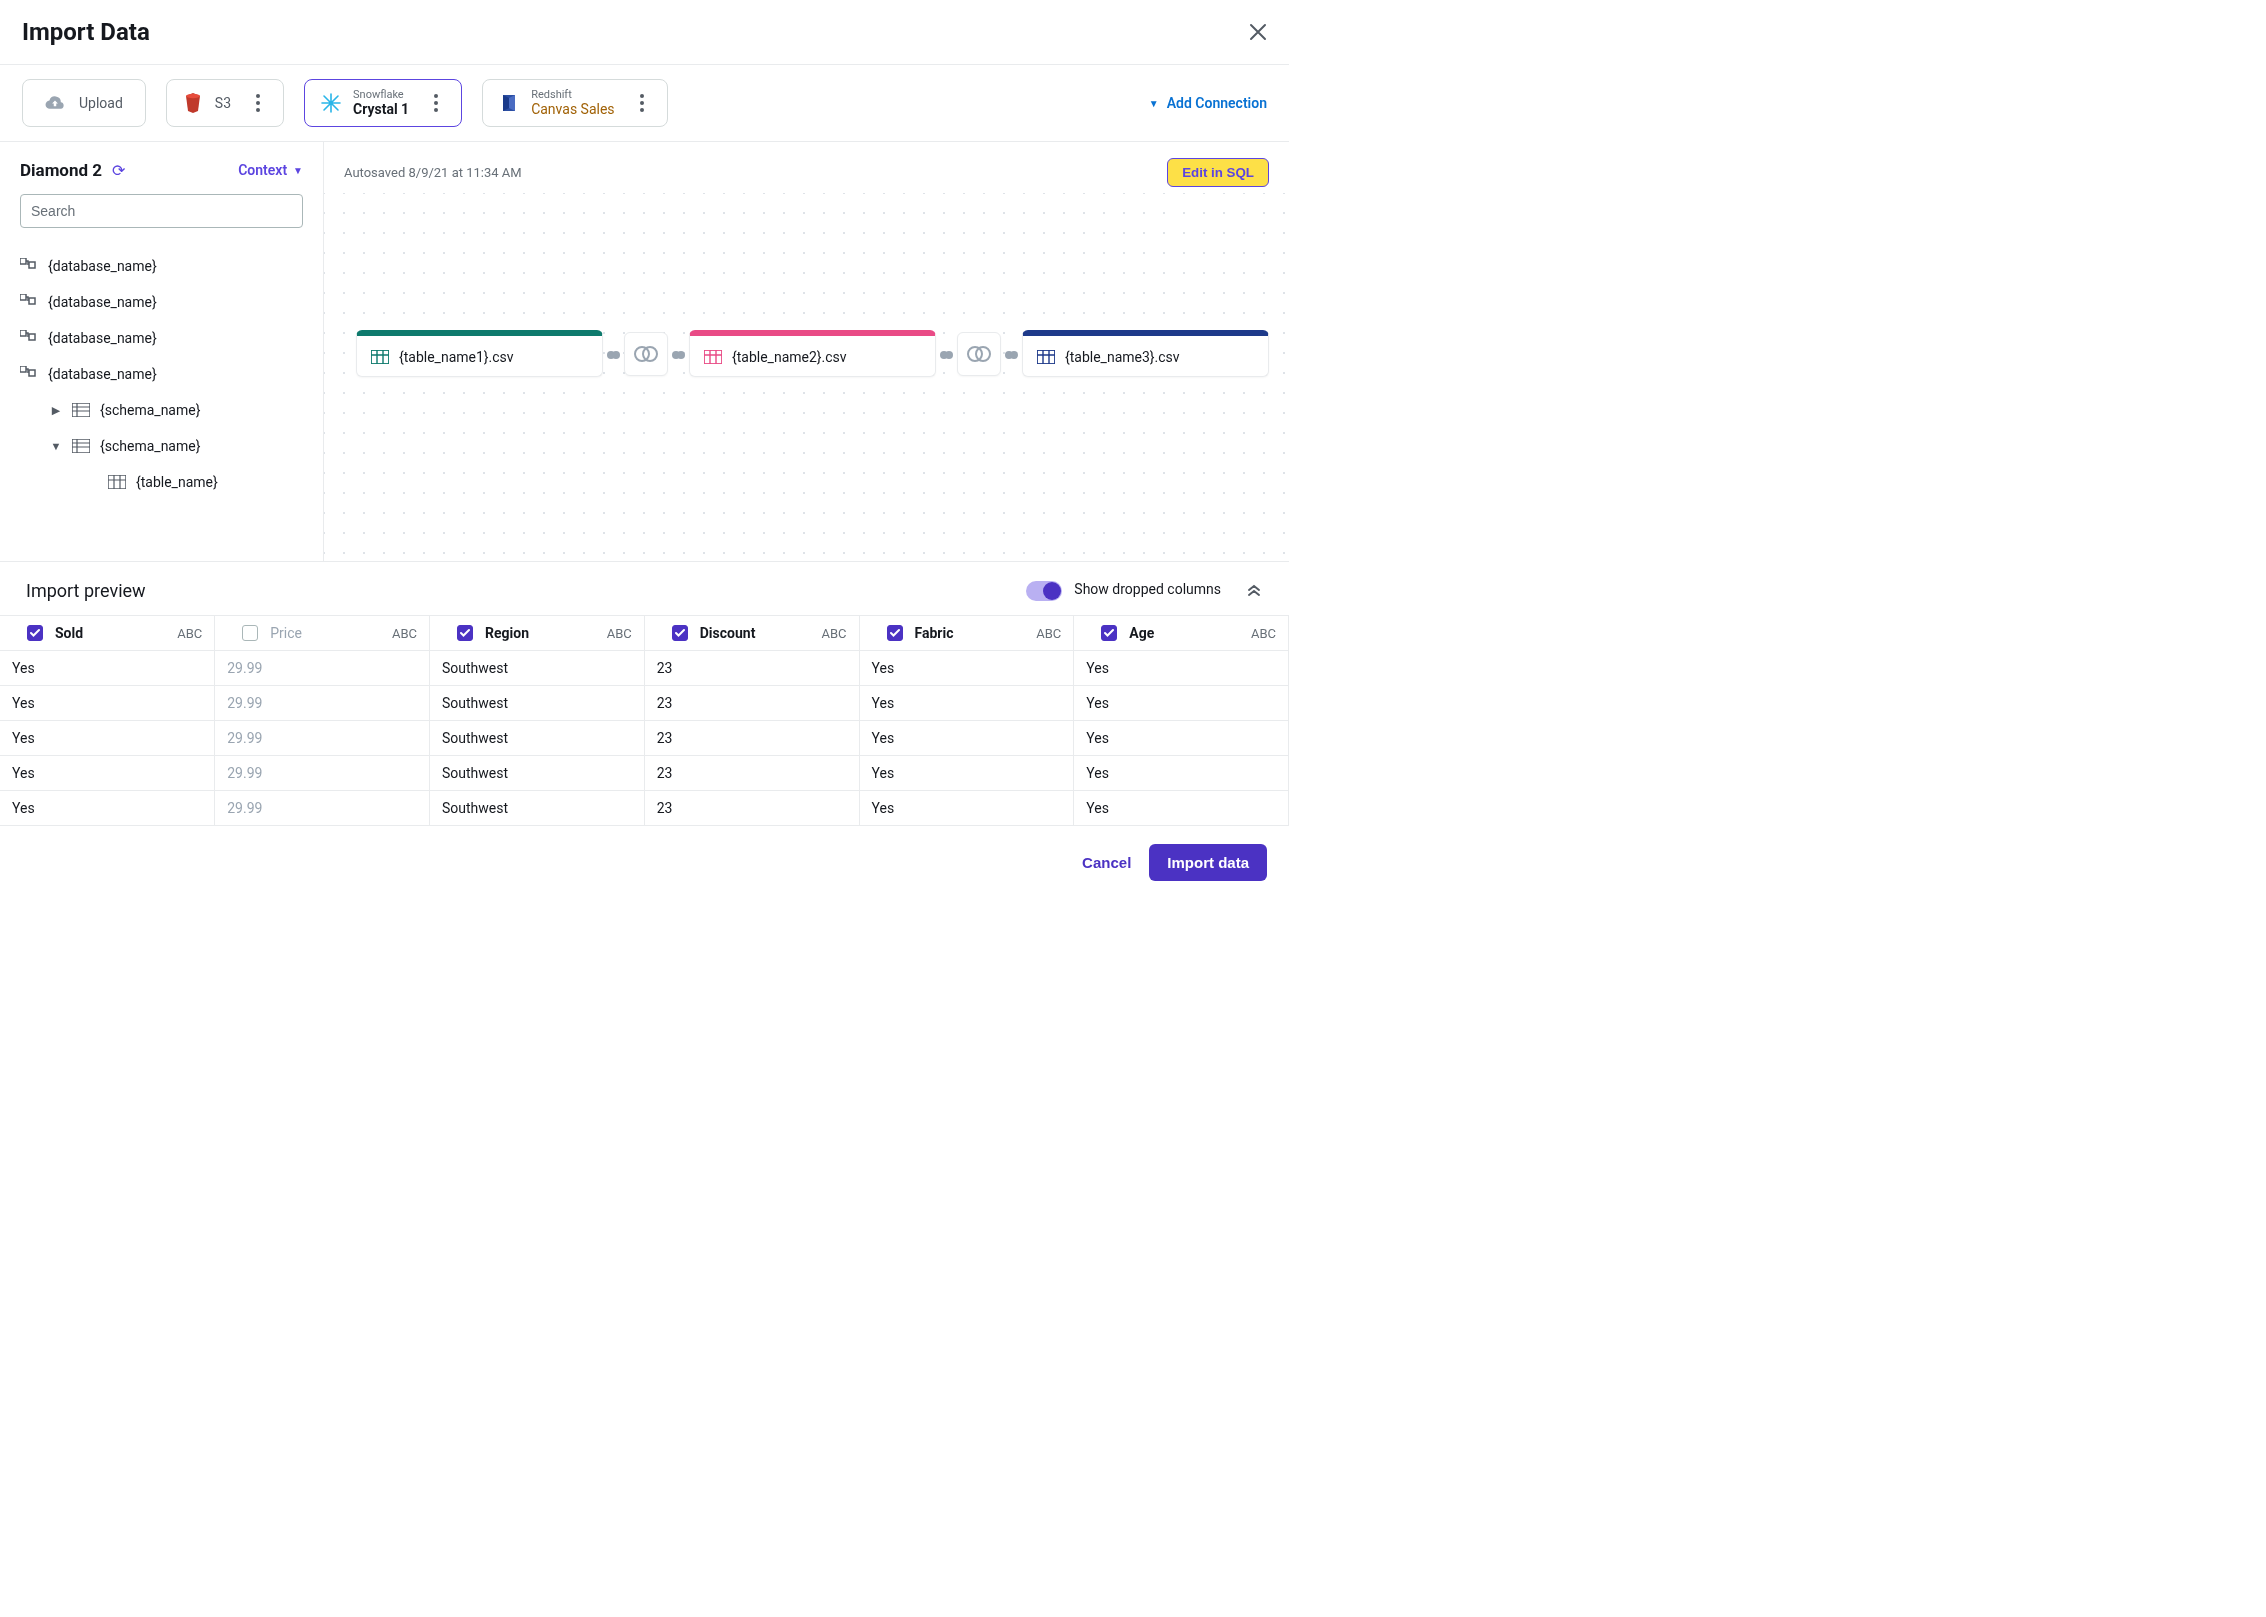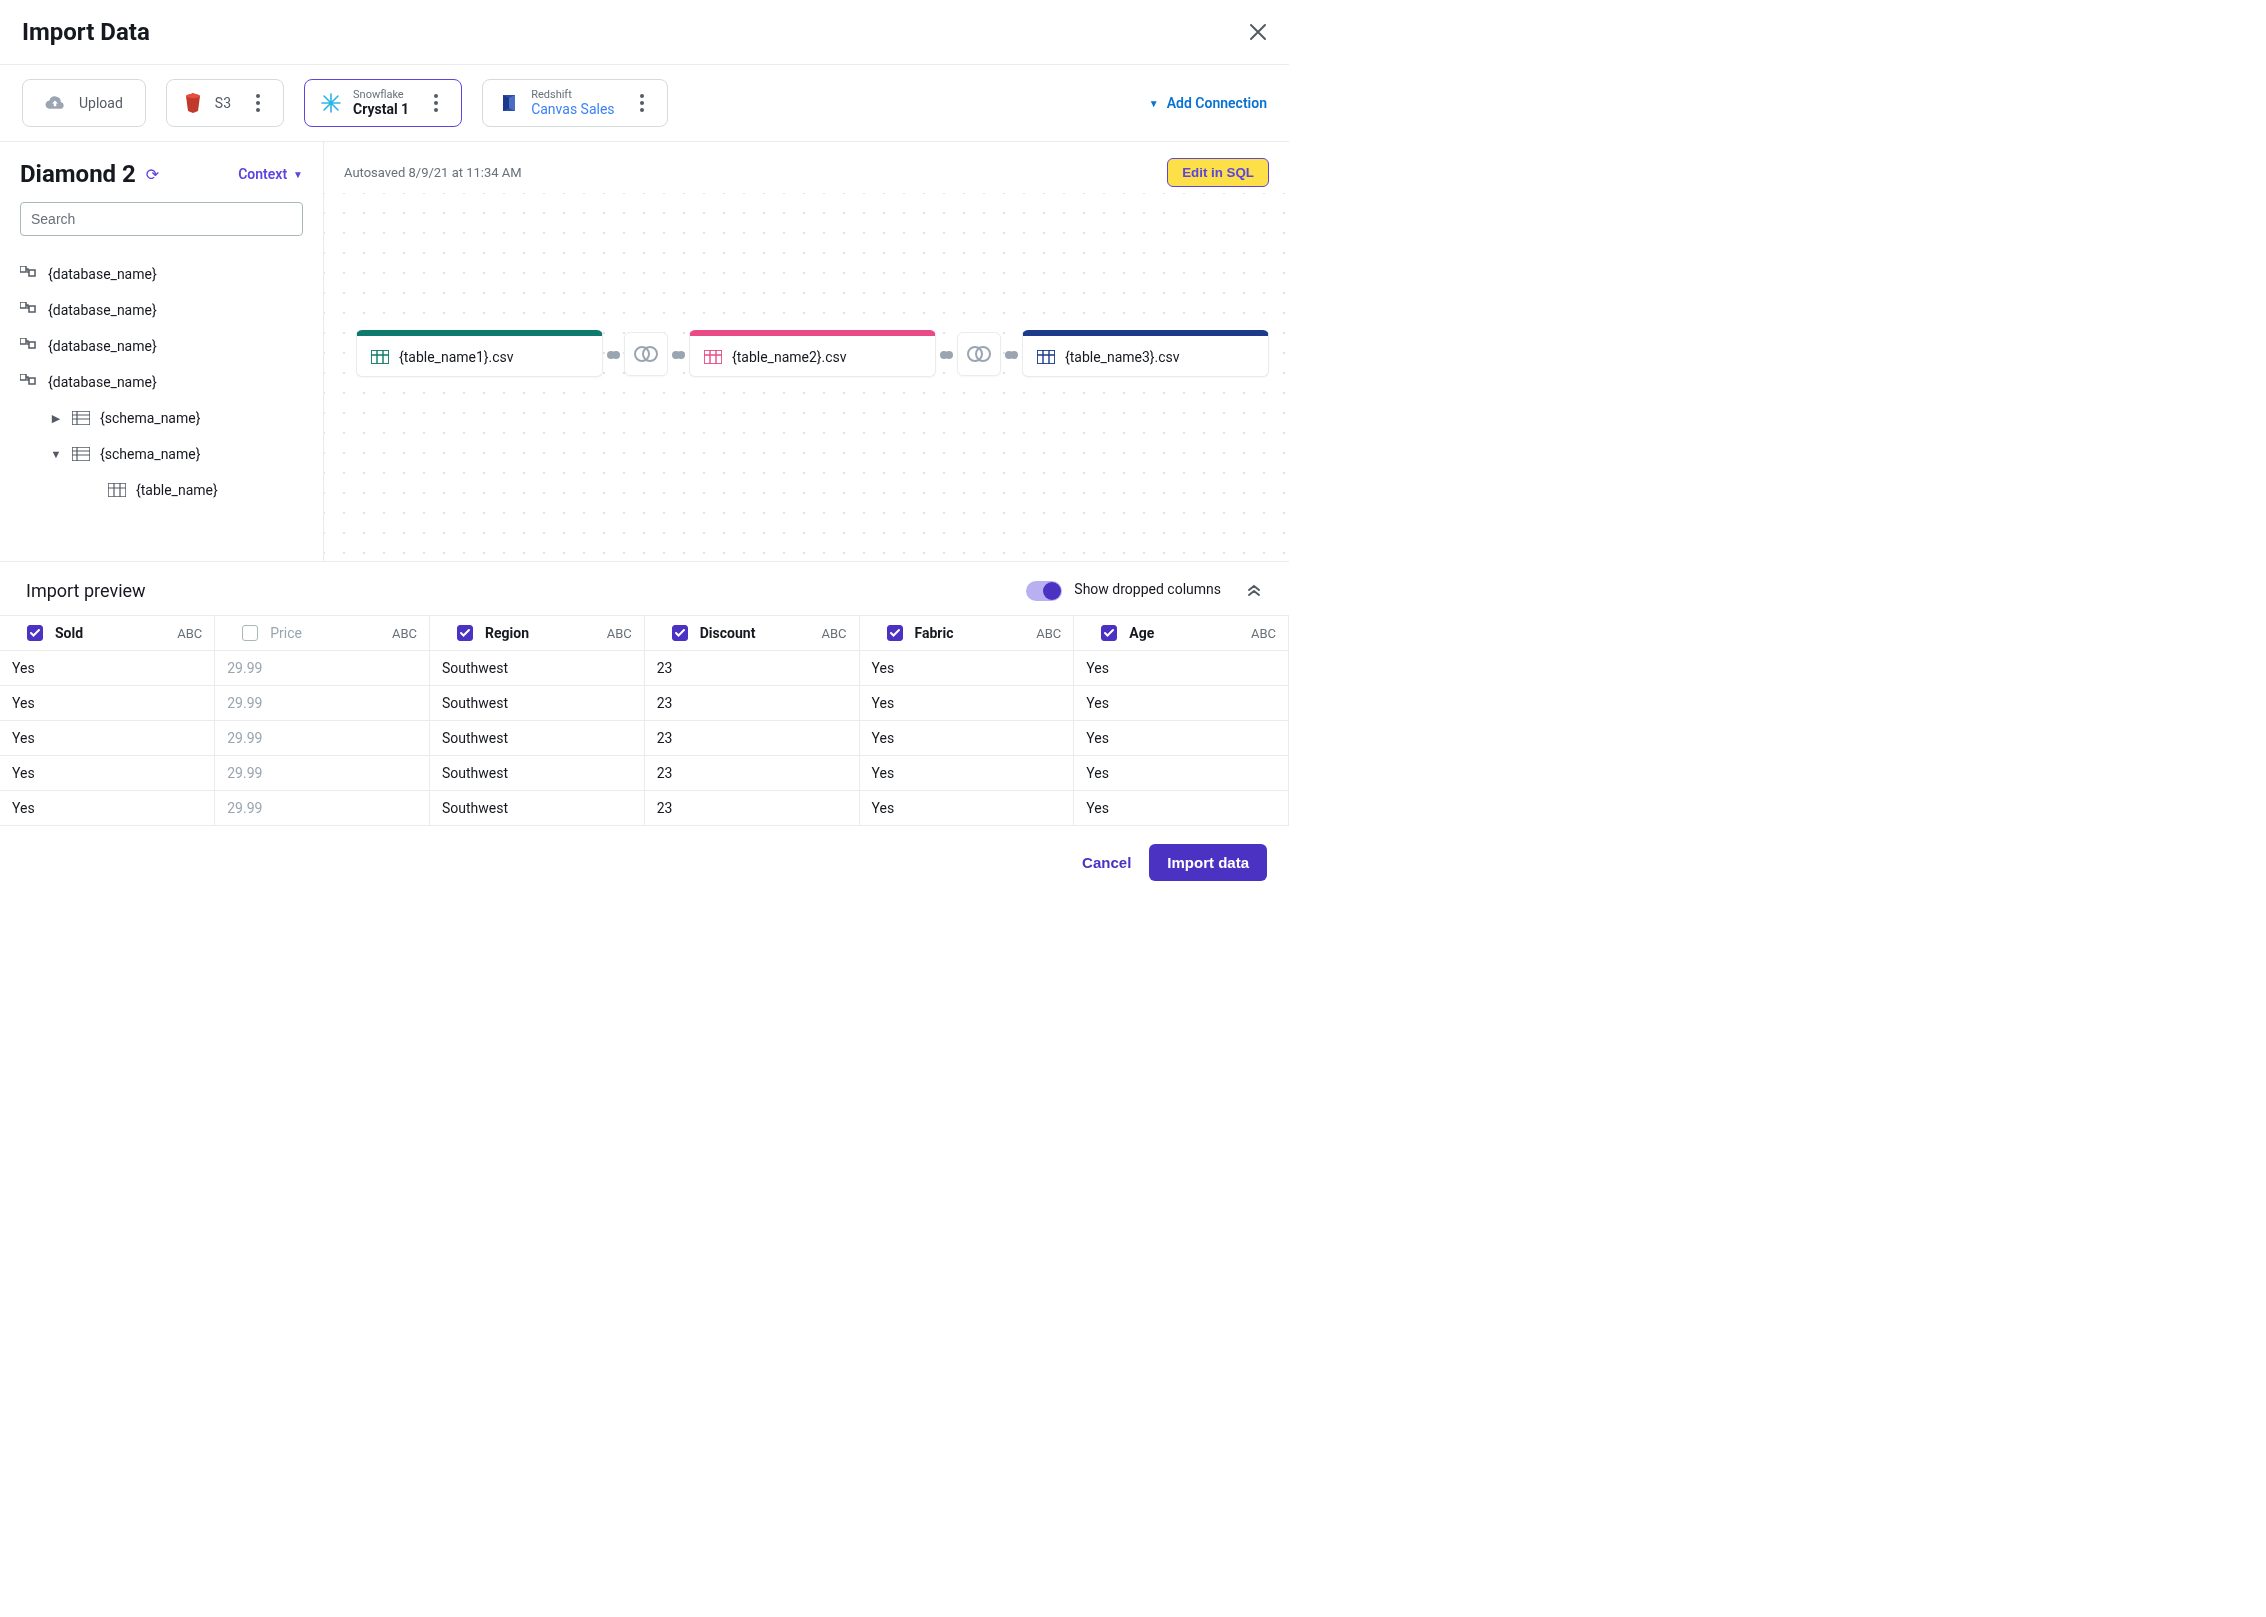--- a/index.html
+++ b/index.html
@@ -28,42 +28,42 @@
   .conn-card {
     display: flex; align-items: center; gap: 12px;
     border: 1px solid #d5dbdb; border-radius: 8px;
     padding: 10px 16px; height: 48px; background:#fff;
     cursor: pointer;
   }
   .conn-card.upload { gap: 14px; padding: 10px 22px; }
   .conn-card .icon { width: 20px; height: 20px; display:flex; align-items:center; justify-content:center; }
   .conn-card .lbls { display:flex; flex-direction:column; line-height:1.15; }
   .conn-card .lbls .sub { font-size: 11px; color:#687078; }
-  .conn-card .lbls .main { font-size: 14px; color:#3b82f6; }
+  .conn-card .lbls .main { font-size: 14px; color:#a16207; }
   .conn-card.selected { border-color: #5c45e0; }
   .conn-card.selected .lbls .main { font-weight:700; color:#16191f; }
   .conn-card .kebab { margin-left: 6px; }
   .kebab { width: 18px; display:flex; flex-direction:column; gap:3px; align-items:center; cursor:pointer; }
   .kebab span { width:4px; height:4px; border-radius:50%; background:#545b64; display:block; }
   .spacer { flex: 1; }
   .add-conn { display:flex; align-items:center; gap:8px; color:#0972d3; font-weight:600; cursor:pointer; }
   .add-conn .caret { font-size: 10px; }
 
   
   .body {
     display:flex; border-bottom:1px solid #e9ebed;
   }
   .sidebar {
     width: 324px; border-right: 1px solid #e9ebed; padding: 18px 20px;
   }
   .sidebar-header {
     display:flex; align-items:center; justify-content:space-between; margin-bottom:14px;
   }
   .ds-name-wrap { display:flex; align-items:center; gap:10px; }
-  .ds-name { font-size: 24px; font-weight:700; }
+  .ds-name { font-size: 17px; font-weight:700; }
   .refresh { color:#5c45e0; font-size:16px; cursor:pointer; }
   .ctx-btn { display:flex; align-items:center; gap:6px; color:#5c45e0; font-weight:600; cursor:pointer; }
   .ctx-btn .caret { font-size:10px; }
   .search-input {
     width: 100%; padding: 8px 10px; border:1px solid #aab7b8; border-radius:4px;
     font-size:14px; color:#16191f; margin-bottom: 20px;
   }
   .search-input::placeholder { color:#687078; }
   .tree-item { display:flex; align-items:center; gap:10px; padding: 10px 0; cursor:pointer; }
   .tree-item.l1 { padding-left: 30px; }

